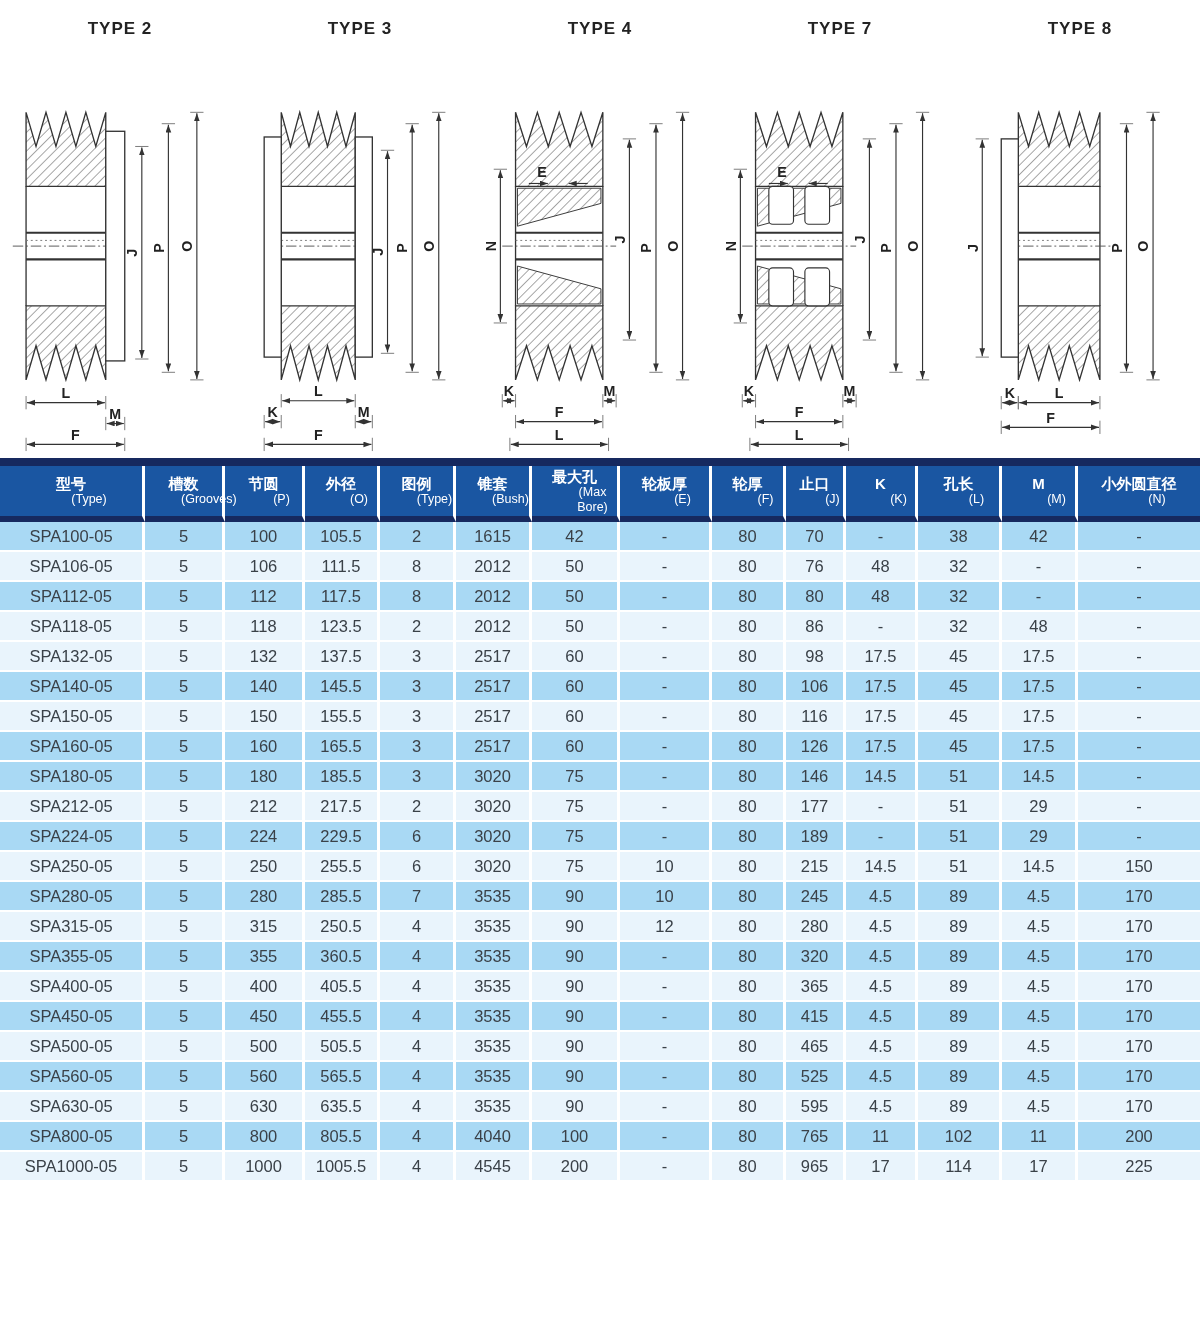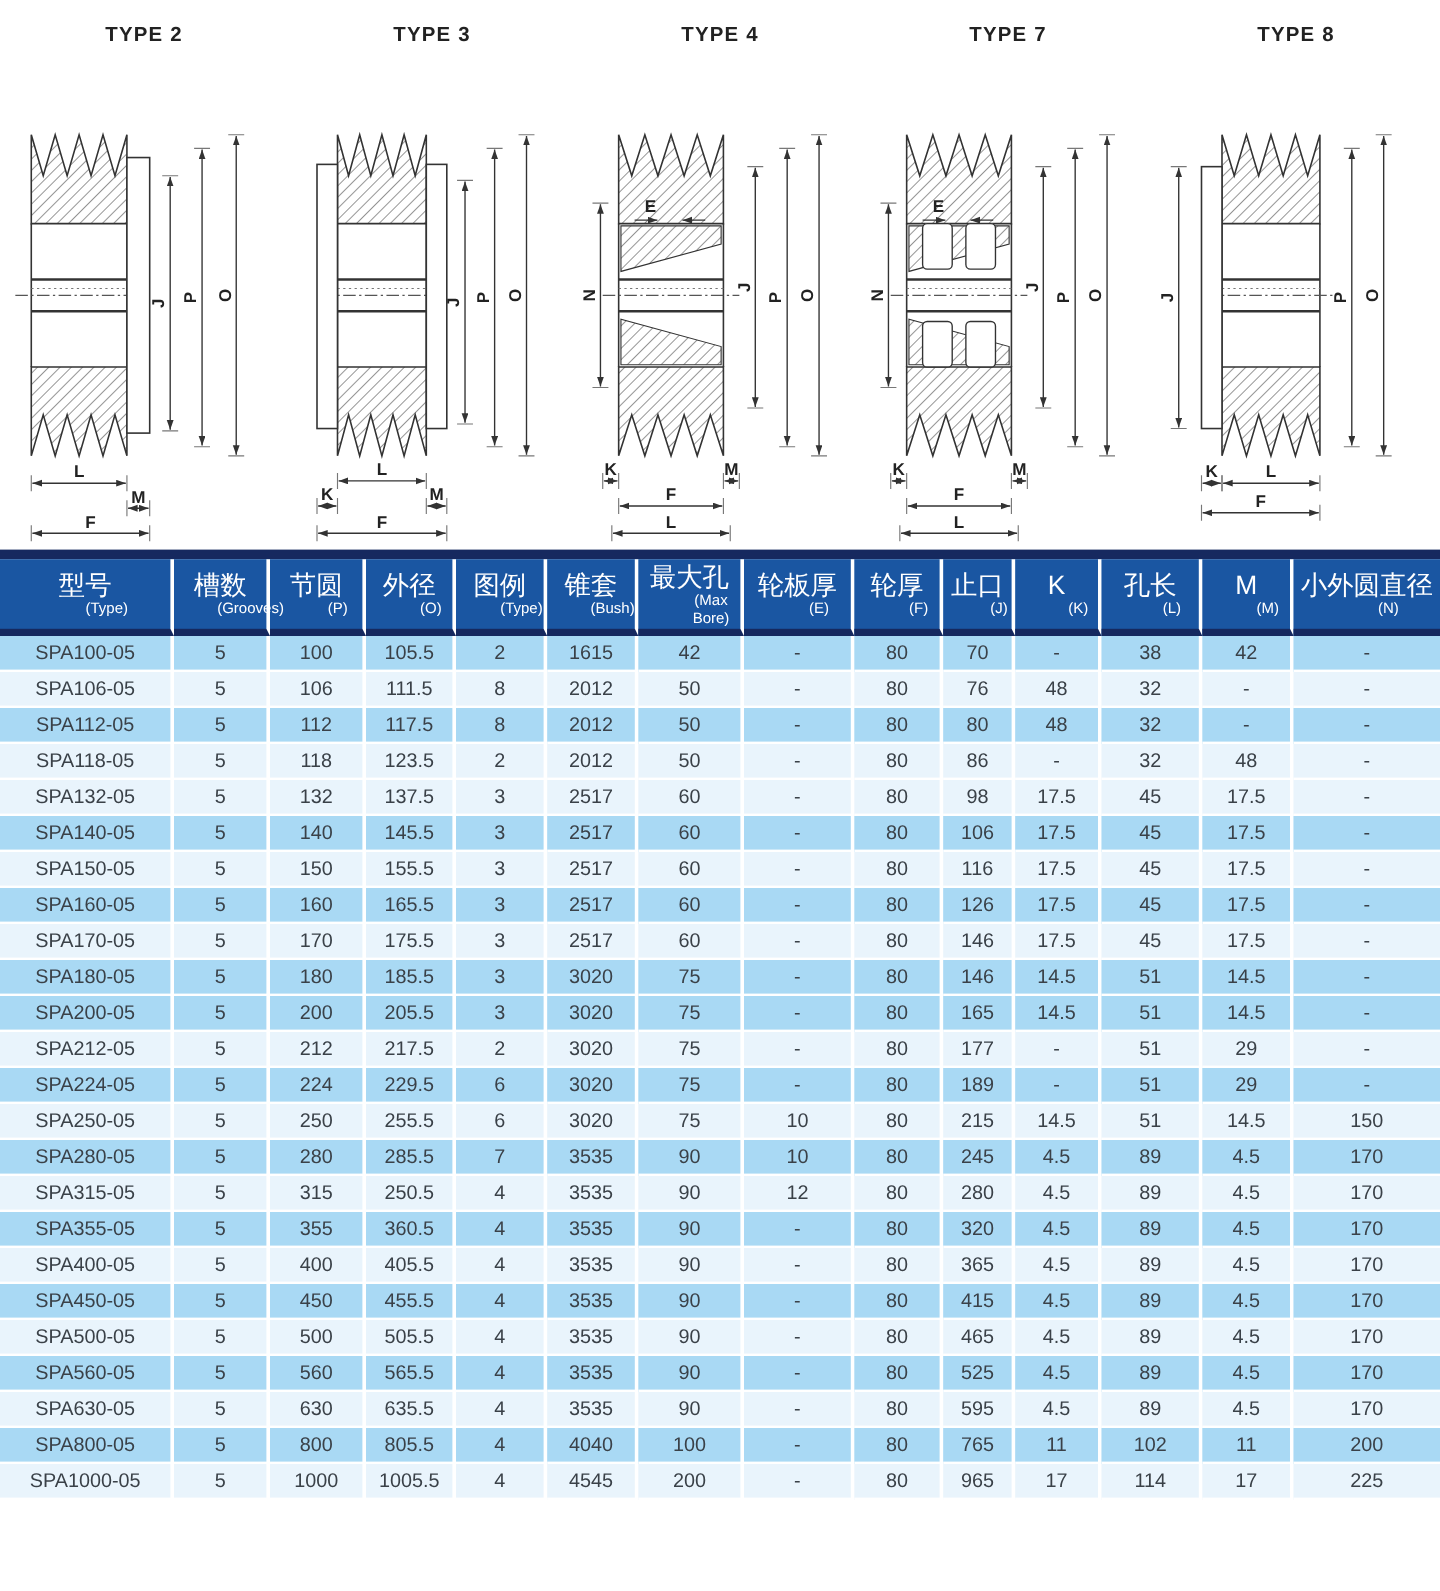--- a/index.html
+++ b/index.html
@@ -13,21 +13,21 @@
             display:flex; align-items:center; }
   .diagram svg { width:228px; height:408px; }
 
   
   .tablewrap { width:1200px; }
   .table-topbar { height:8px; background:#16295f; }
   table { width:1200px; border-collapse:separate; border-spacing:0; table-layout:fixed; }
   th { background:#1a56a2; color:#fff; text-align:center; vertical-align:middle;
        border-right:3px solid #fff; border-bottom:6px solid #16295f; height:52px; padding:2px 0; }
   th:last-child { border-right:none; }
-  th .zh { font-size:22px; font-weight:normal; line-height:1.15; display:block; }
+  th .zh { font-size:15px; font-weight:bold; line-height:1.15; display:block; }
   th .en { font-size:12.5px; font-weight:normal; line-height:1.15; display:block;padding-left:36px; }
   td { text-align:center; vertical-align:middle; height:30px; font-size:16.5px; color:#3a4148;
        border-right:3px solid #fff; border-bottom:2px solid #fff; padding:0 1px;
        white-space:nowrap; overflow:hidden; }
   td:last-child { border-right:none; }
   tr.odd td  { background:#a9d9f4; }
   tr.even td { background:#e9f4fc; }
 </style>
 </head>
 <body>
@@ -501,63 +501,31 @@
             <td>2517</td>
             <td>60</td>
             <td>-</td>
             <td>80</td>
             <td>126</td>
             <td>17.5</td>
             <td>45</td>
             <td>17.5</td>
             <td>-</td>
           </tr>
-          <tr class="even">
-            <td>SPA170-05</td>
-            <td>5</td>
-            <td>170</td>
-            <td>175.5</td>
-            <td>3</td>
-            <td>2517</td>
-            <td>60</td>
-            <td>-</td>
-            <td>80</td>
-            <td>146</td>
-            <td>17.5</td>
-            <td>45</td>
-            <td>17.5</td>
-            <td>-</td>
-          </tr>
           <tr class="odd">
             <td>SPA180-05</td>
             <td>5</td>
             <td>180</td>
             <td>185.5</td>
             <td>3</td>
             <td>3020</td>
             <td>75</td>
             <td>-</td>
             <td>80</td>
             <td>146</td>
-            <td>14.5</td>
-            <td>51</td>
-            <td>14.5</td>
-            <td>-</td>
-          </tr>
-          <tr class="odd">
-            <td>SPA200-05</td>
-            <td>5</td>
-            <td>200</td>
-            <td>205.5</td>
-            <td>3</td>
-            <td>3020</td>
-            <td>75</td>
-            <td>-</td>
-            <td>80</td>
-            <td>165</td>
             <td>14.5</td>
             <td>51</td>
             <td>14.5</td>
             <td>-</td>
           </tr>
           <tr class="even">
             <td>SPA212-05</td>
             <td>5</td>
             <td>212</td>
             <td>217.5</td>

